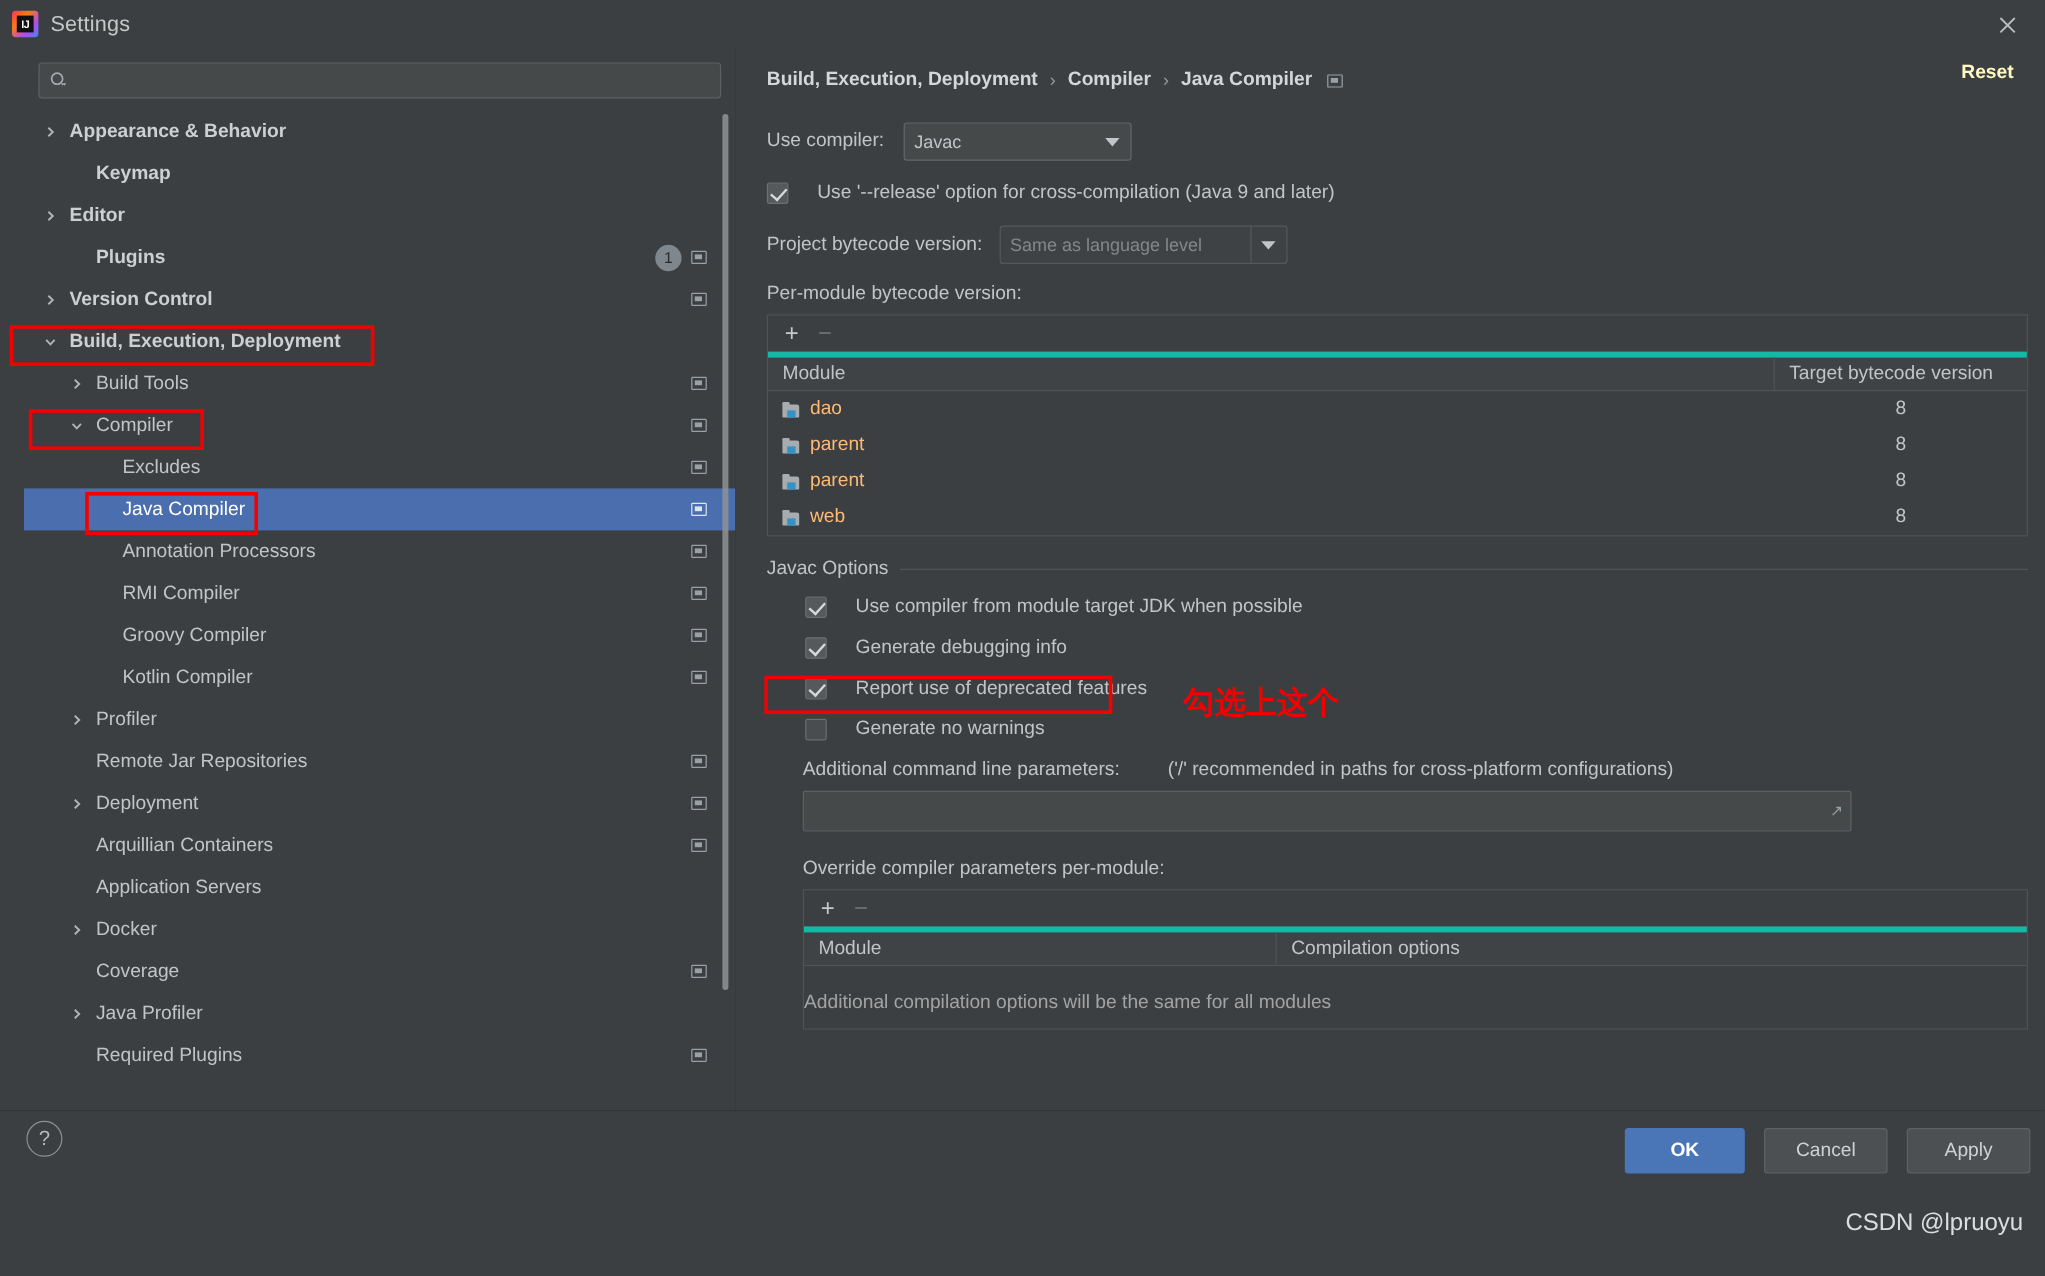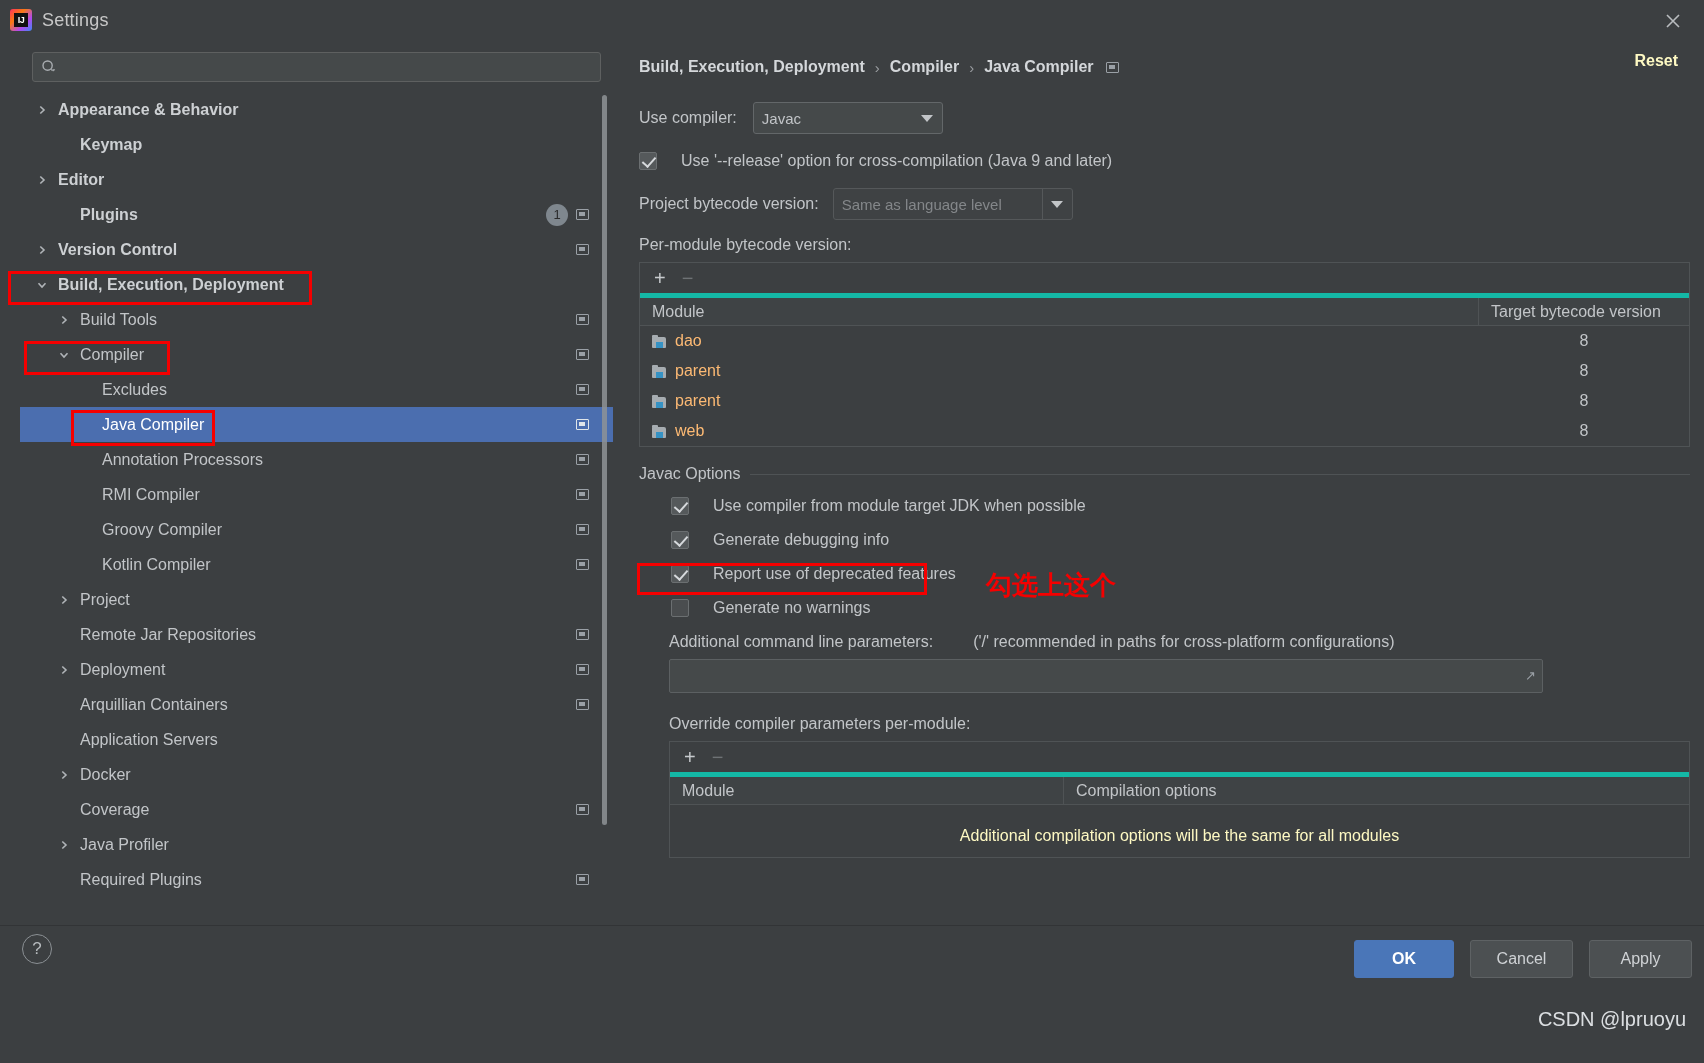--- a/index.html
+++ b/index.html
@@ -176,21 +176,21 @@
   .fieldset-title { display: flex; align-items: center; gap: 10px; margin-top: 4px; }
   .fieldset-title .t { font-size: 16px; color: #c2c5c8; white-space: nowrap; }
   .fieldset-title .line { flex: 1; height: 1px; background: #4f5355; }
 
   .textarea-box {
     height: 34px; background: #45494a; border: 1px solid #5c6062; border-radius: 2px;
     position: relative; cursor: text;
   }
   .expand-ico { position: absolute; right: 6px; top: 8px; color: #9aa0a6; font-size: 13px; }
 
-  .empty-note { font-size: 16px; color: #fef9c3; text-align: center; padding: 22px 0 12px 0; }
+  .empty-note { font-size: 16px; color: #a3a3a3; padding: 22px 0 12px 0; }
 
   
   .bottombar {
     position: absolute; left: 0; top: 925px; width: 1704px; height: 138px;
     background: #3c3f41; border-top: 1px solid #323436;
   }
   .help-btn {
     position: absolute; left: 22px; top: 8px; width: 30px; height: 30px;
     border-radius: 50%; border: 1px solid #8b9094; color: #b6babd;
     display: flex; align-items: center; justify-content: center;
@@ -389,21 +389,21 @@
           <span class="label" style="margin-left: 8px;">Kotlin Compiler</span>
           <span class="spacer"></span>
           <span class="mini-icon"></span>
         </div>
         <div class="tree-row">
           <span class="arrow" style="margin-left: 36px;">
             <svg width="12" height="12" viewBox="0 0 12 12" fill="none" stroke="#b0b4b8" stroke-width="1.6">
               <path d="M4.3 2.5 L8 6 L4.3 9.5"></path>
             </svg>
           </span>
-          <span class="label" style="margin-left: 8px;">Project</span>
+          <span class="label" style="margin-left: 8px;">Profiler</span>
           <span class="spacer"></span>
         </div>
         <div class="tree-row">
           <span class="arrow none" style="margin-left: 36px;">
             <svg width="12" height="12" viewBox="0 0 12 12" fill="none" stroke="#b0b4b8" stroke-width="1.6">
               <path d="M4.3 2.5 L8 6 L4.3 9.5"></path>
             </svg>
           </span>
           <span class="label" style="margin-left: 8px;">Remote Jar Repositories</span>
           <span class="spacer"></span>

